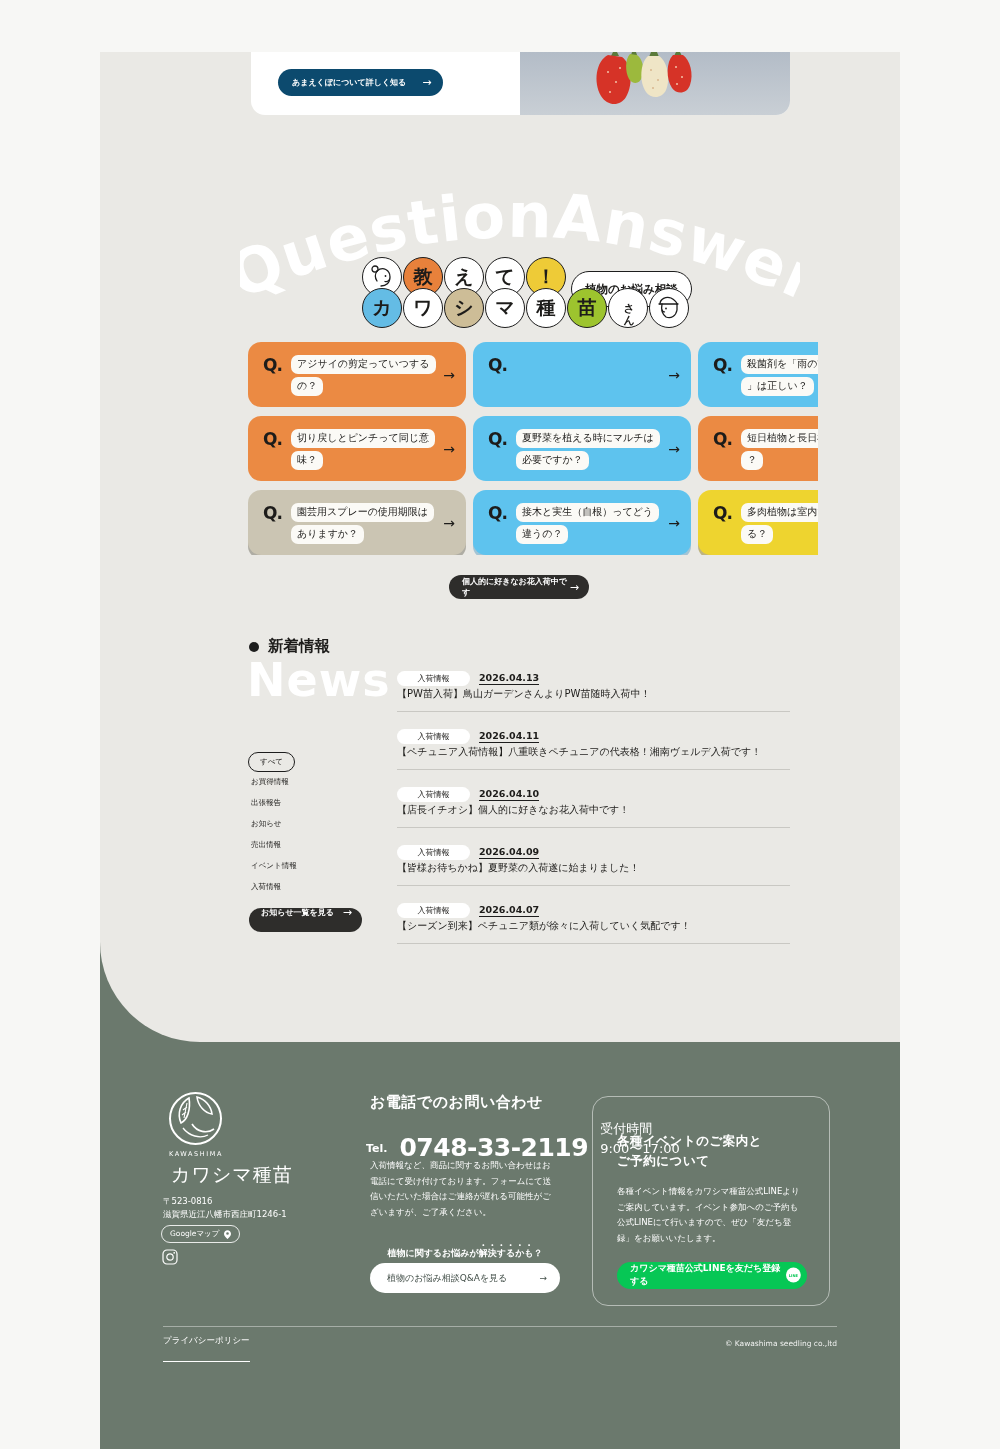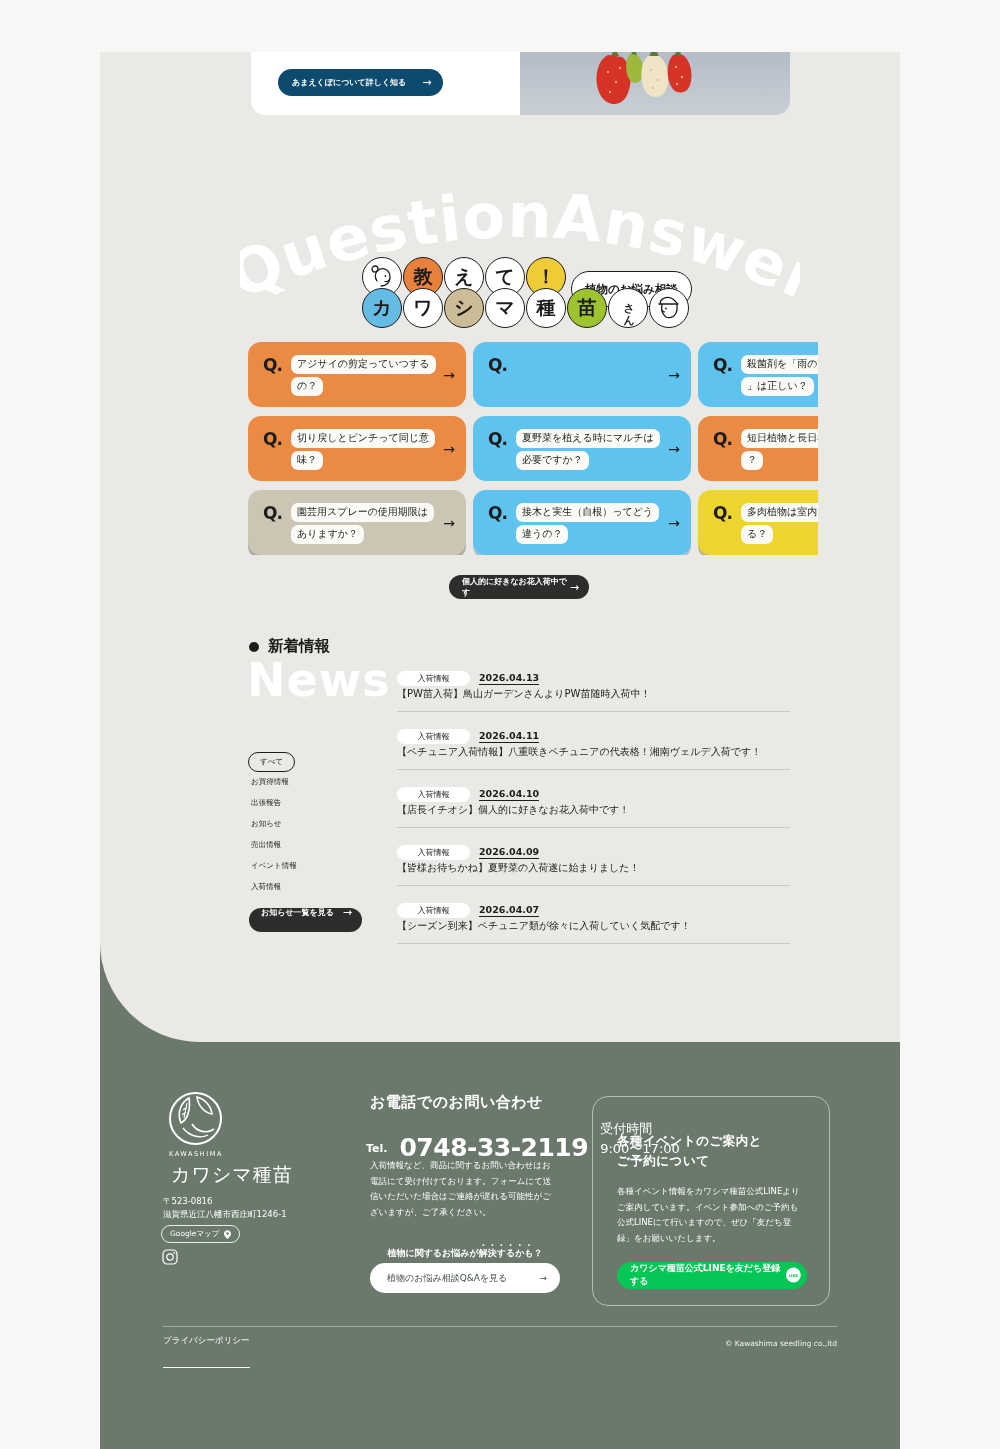--- a/index.html
+++ b/index.html
@@ -109,21 +109,21 @@
     border-radius:999px;display:flex;align-items:center;justify-content:space-between;font-size:9px;
     padding:0 13px 0 17px;box-sizing:border-box;cursor:pointer;}
   .f-event{position:absolute;left:492px;top:154px;width:238px;height:210px;border:1px solid rgba(255,255,255,.5);
     border-radius:16px;box-sizing:border-box;padding:34px 24px 0;}
   .f-event h3{margin:0;font-size:12.5px;line-height:1.6;letter-spacing:.5px;}
   .f-event p{margin:13px 0 0;font-size:8.5px;line-height:1.85;}
   .line-btn{margin-top:15px;width:190px;height:27px;background:#06c755;border-radius:999px;color:#fff;
     display:flex;align-items:center;justify-content:space-between;font-size:9px;font-weight:bold;
     padding:0 6px 0 13px;box-sizing:border-box;cursor:pointer;}
   .f-div{position:absolute;left:63px;top:384px;width:674px;height:1px;background:rgba(255,255,255,.4);}
-  .f-privacy{position:absolute;left:63px;top:393px;font-size:8.5px;border-bottom:1px solid #fff;padding-bottom:20px;cursor:pointer;}
+  .f-privacy{position:absolute;left:63px;top:393px;font-size:8.5px;border-bottom:1px solid #fff;padding-bottom:14px;cursor:pointer;}
   .f-copy{position:absolute;right:63px;top:397px;font-size:7.5px;color:rgba(255,255,255,.9);}
 </style>
 </head>
 <body>
 
 <div class="content">
 
   <div class="hero-card">
     <div class="hero-cta">
       <span>あまえくぼについて詳しく知る</span>

